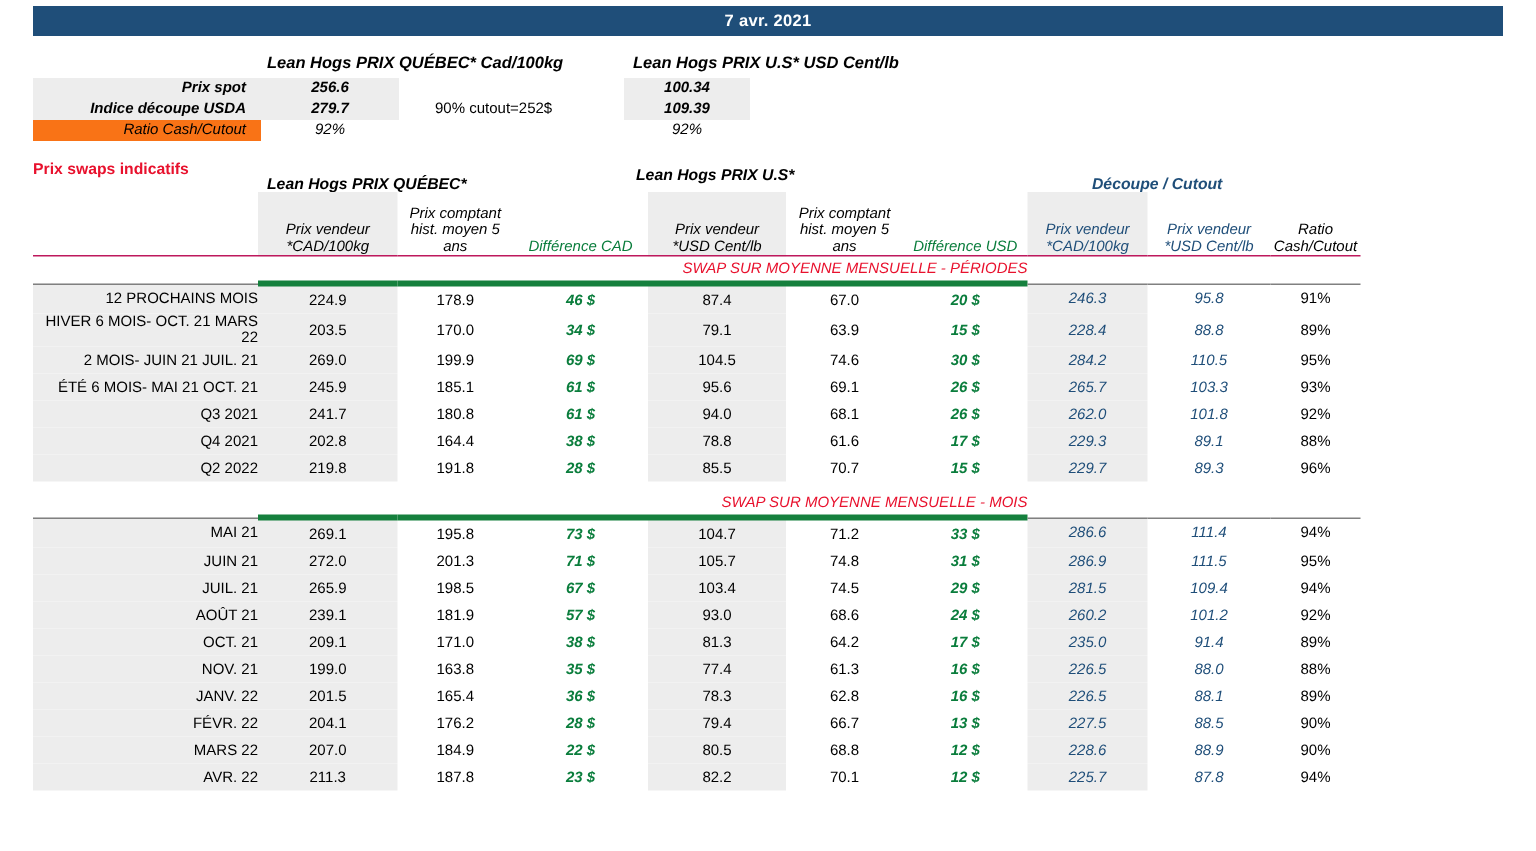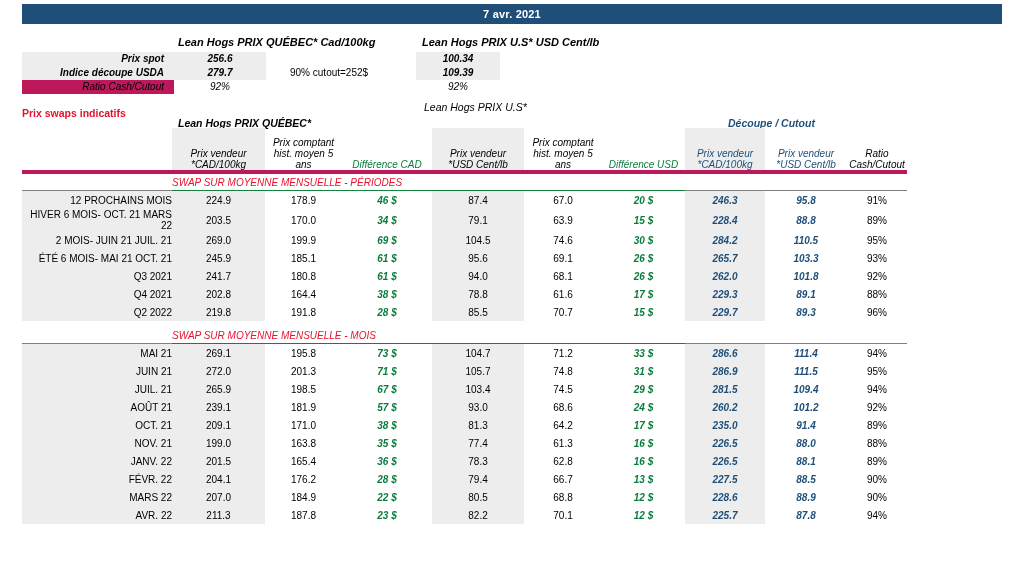--- a/index.html
+++ b/index.html
@@ -61,21 +61,21 @@
     text-align: right;
     padding-right: 10px;
     font-style: italic;
     font-weight: bold;
     box-sizing: border-box;
     background: #ededed;
     height: 14px;
     line-height: 14px;
   }
   .spot-label.plain {
-    background: #be185d;
+    background: #f97316;
     font-weight: normal;
   }
   .spot-v1 {
     width: 92px;
     text-align: center;
     font-style: italic;
     font-weight: bold;
     background: #ededed;
     height: 14px;
     line-height: 14px;
@@ -111,23 +111,23 @@
   }
   .grp-a {
     position: absolute;
     left: 178px; top: 117px;
     font-style: italic;
     font-weight: bold;
     font-size: 10.5px;
   }
   .grp-b {
     position: absolute;
-    left: 424px; top: 101px;
-    font-style: italic;
-    font-weight: normal;
+    left: 424px; top: 111px;
+    font-style: italic;
+    font-weight: bold;
     font-size: 10.5px;
   }
   .grp-c {
     position: absolute;
     left: 728px; top: 117px;
     font-style: italic;
     font-weight: bold;
     font-size: 10.5px;
     color: #1f4e79;
   }
@@ -149,53 +149,53 @@
   }
   .colhead {
     height: 42px;
     vertical-align: bottom;
     text-align: center;
     font-style: italic;
     font-weight: bold;
     font-size: 9.5px;
     line-height: 11px;
     padding-bottom: 3px;
-    border-bottom: 4px solid #be185d;
+    border-bottom: 1px solid #be185d;
   }
   .colhead.green { color: #0a7d3c; }
   .colhead.blue { color: #1f4e79; }
   .colhead.shade { background: #ededed; }
 
   .rowlabel {
     background: #ededed;
     text-align: right;
     padding-right: 8px;
     font-weight: bold;
     font-size: 9.5px;
     height: 18px;
   }
   .cell {
     text-align: center;
     height: 18px;
   }
   .cell.shade { background: #ededed; }
   .cell.green { color: #0a7d3c; font-weight: bold; font-style: italic; }
-  .cell.blue { color: #1f4e79; font-weight: bold; font-style: italic; margin-left: 44px; }
+  .cell.blue { color: #1f4e79; font-weight: normal; font-style: italic; margin-left: 44px; }
   .cell.ratio { color: #000; }
 
   .bandrow td {
     height: 16px;
   }
   .band {
-    text-align: left;
+    text-align: right;
     color: #e8112d;
     font-weight: bold;
     font-style: italic;
     font-size: 10px;
-    border-bottom: 1px solid #15803d;
+    border-bottom: 4px solid #15803d;
   }
   .bandblank {
     border-bottom: 1px solid #808080;
   }
   .spacer td { height: 6px; }
 </style>
 </head>
 <body>
 
 <div class="header-bar">

